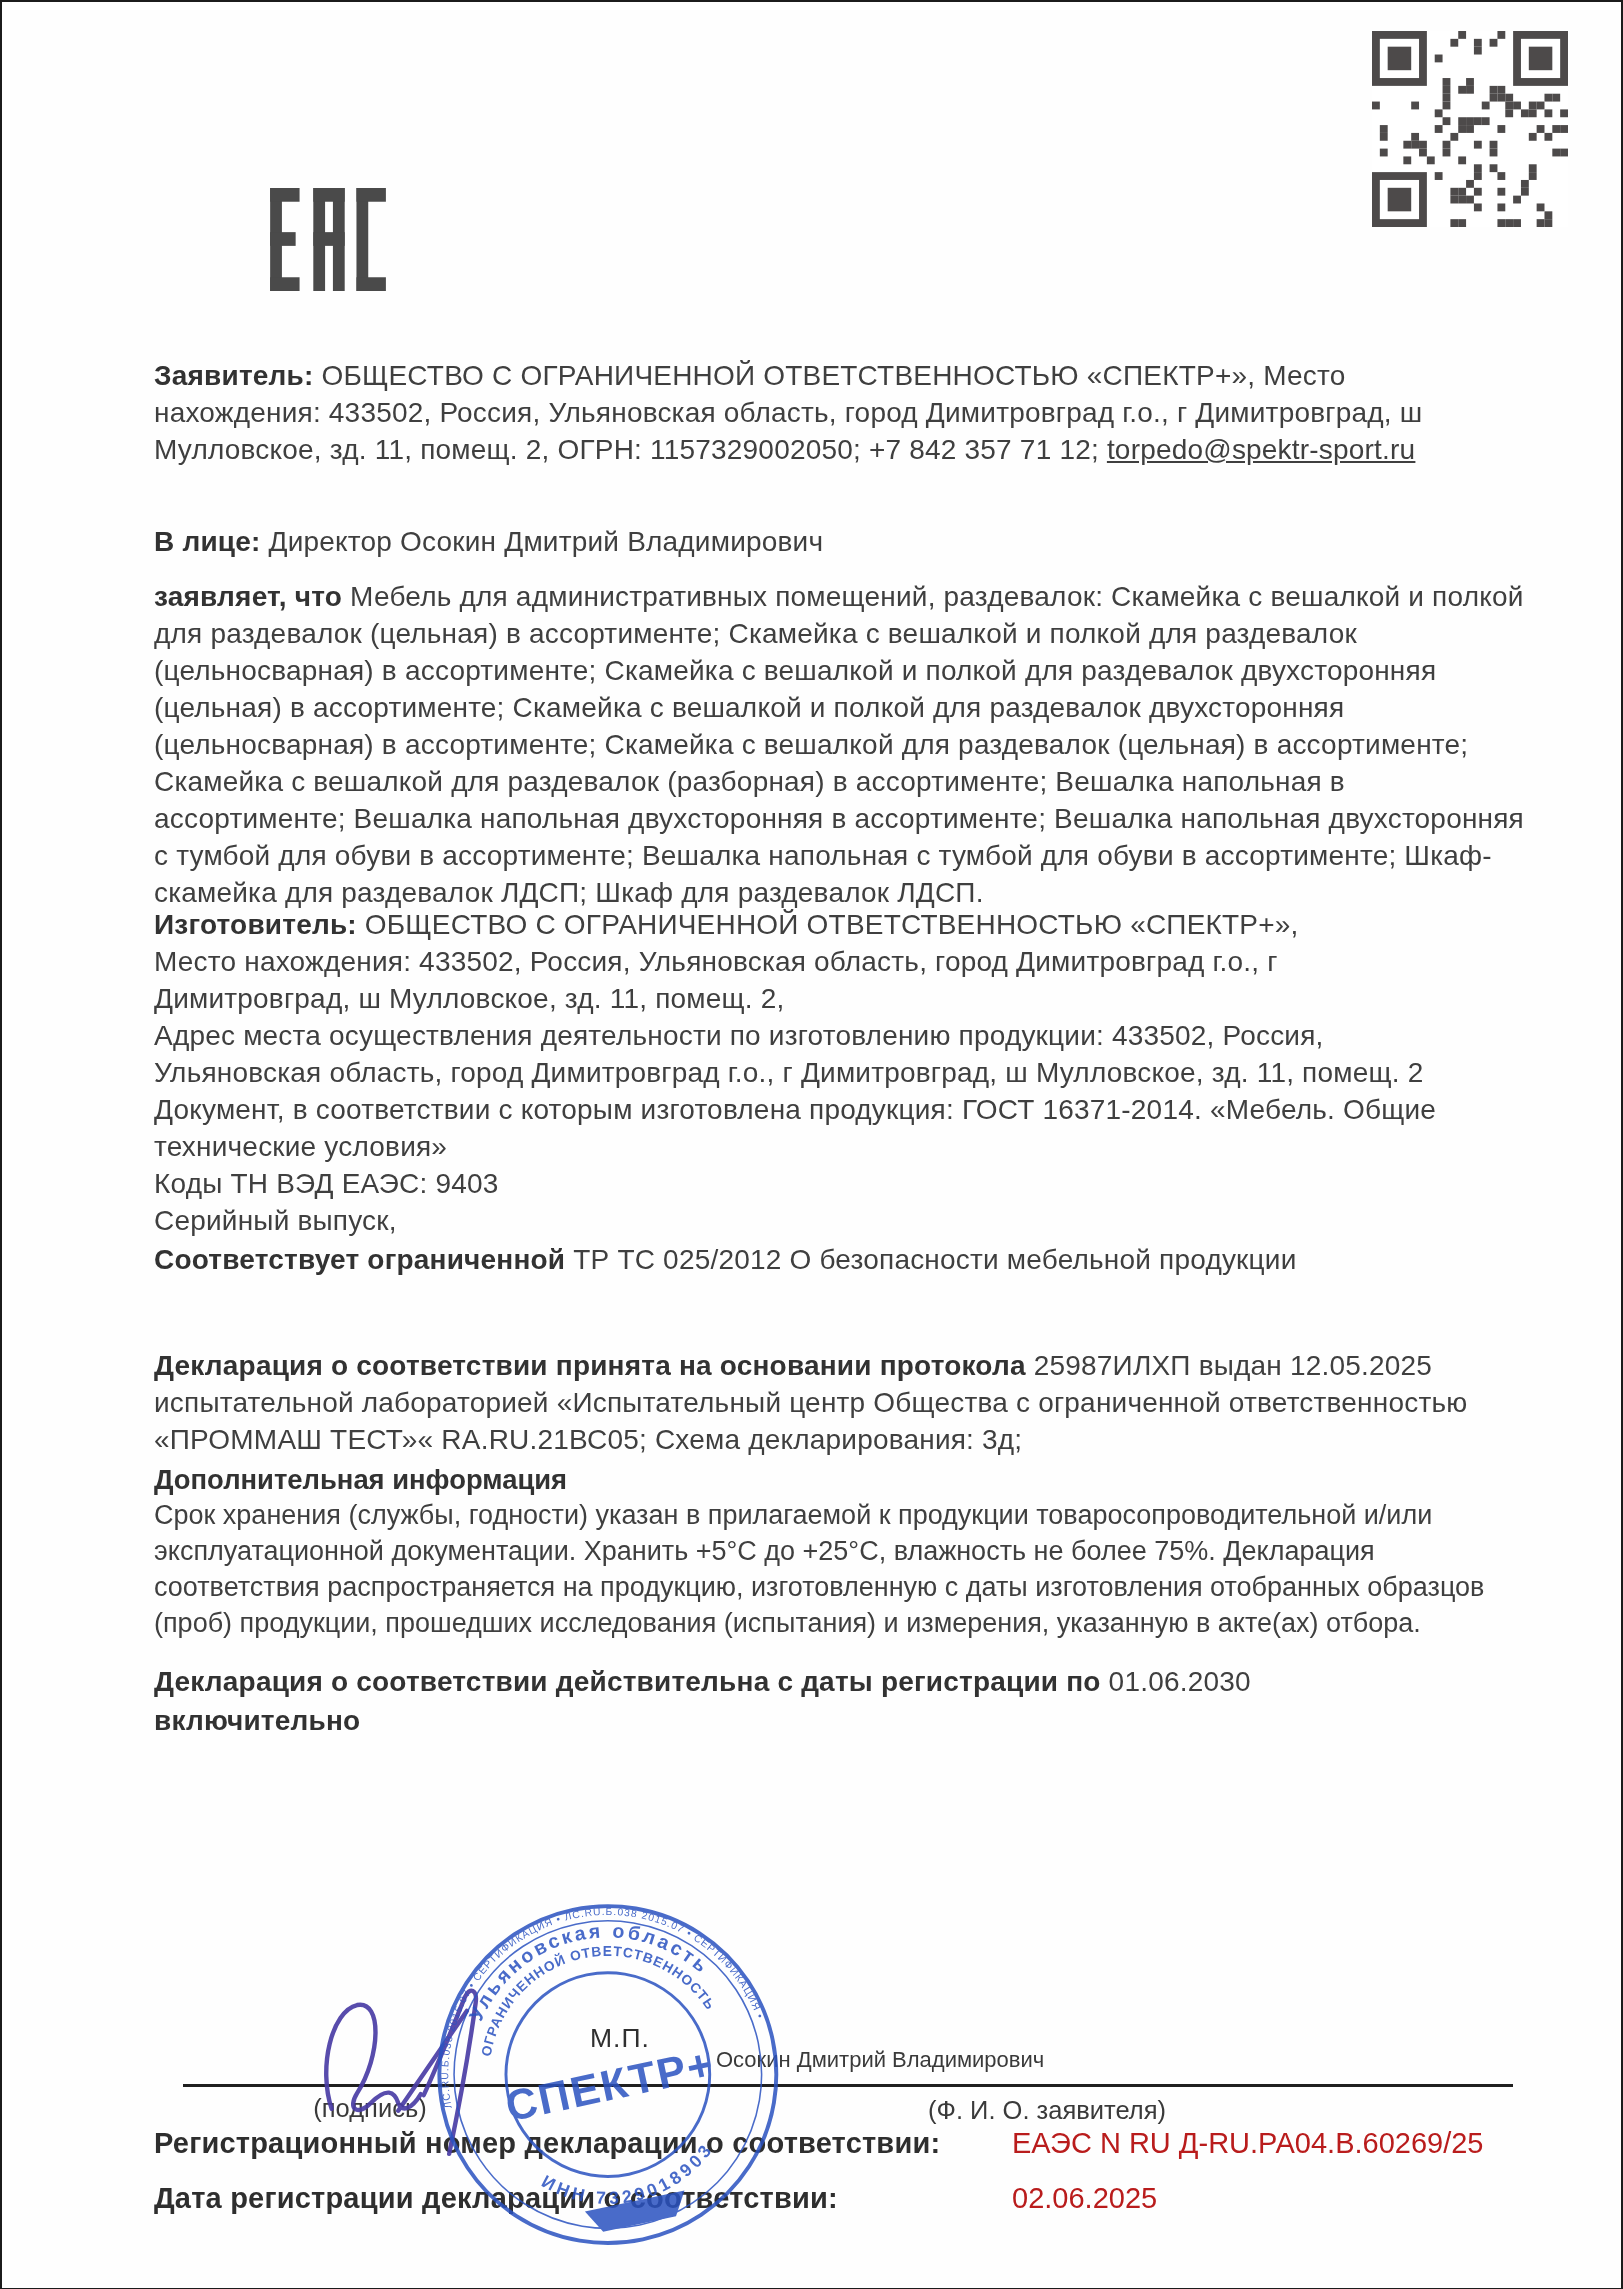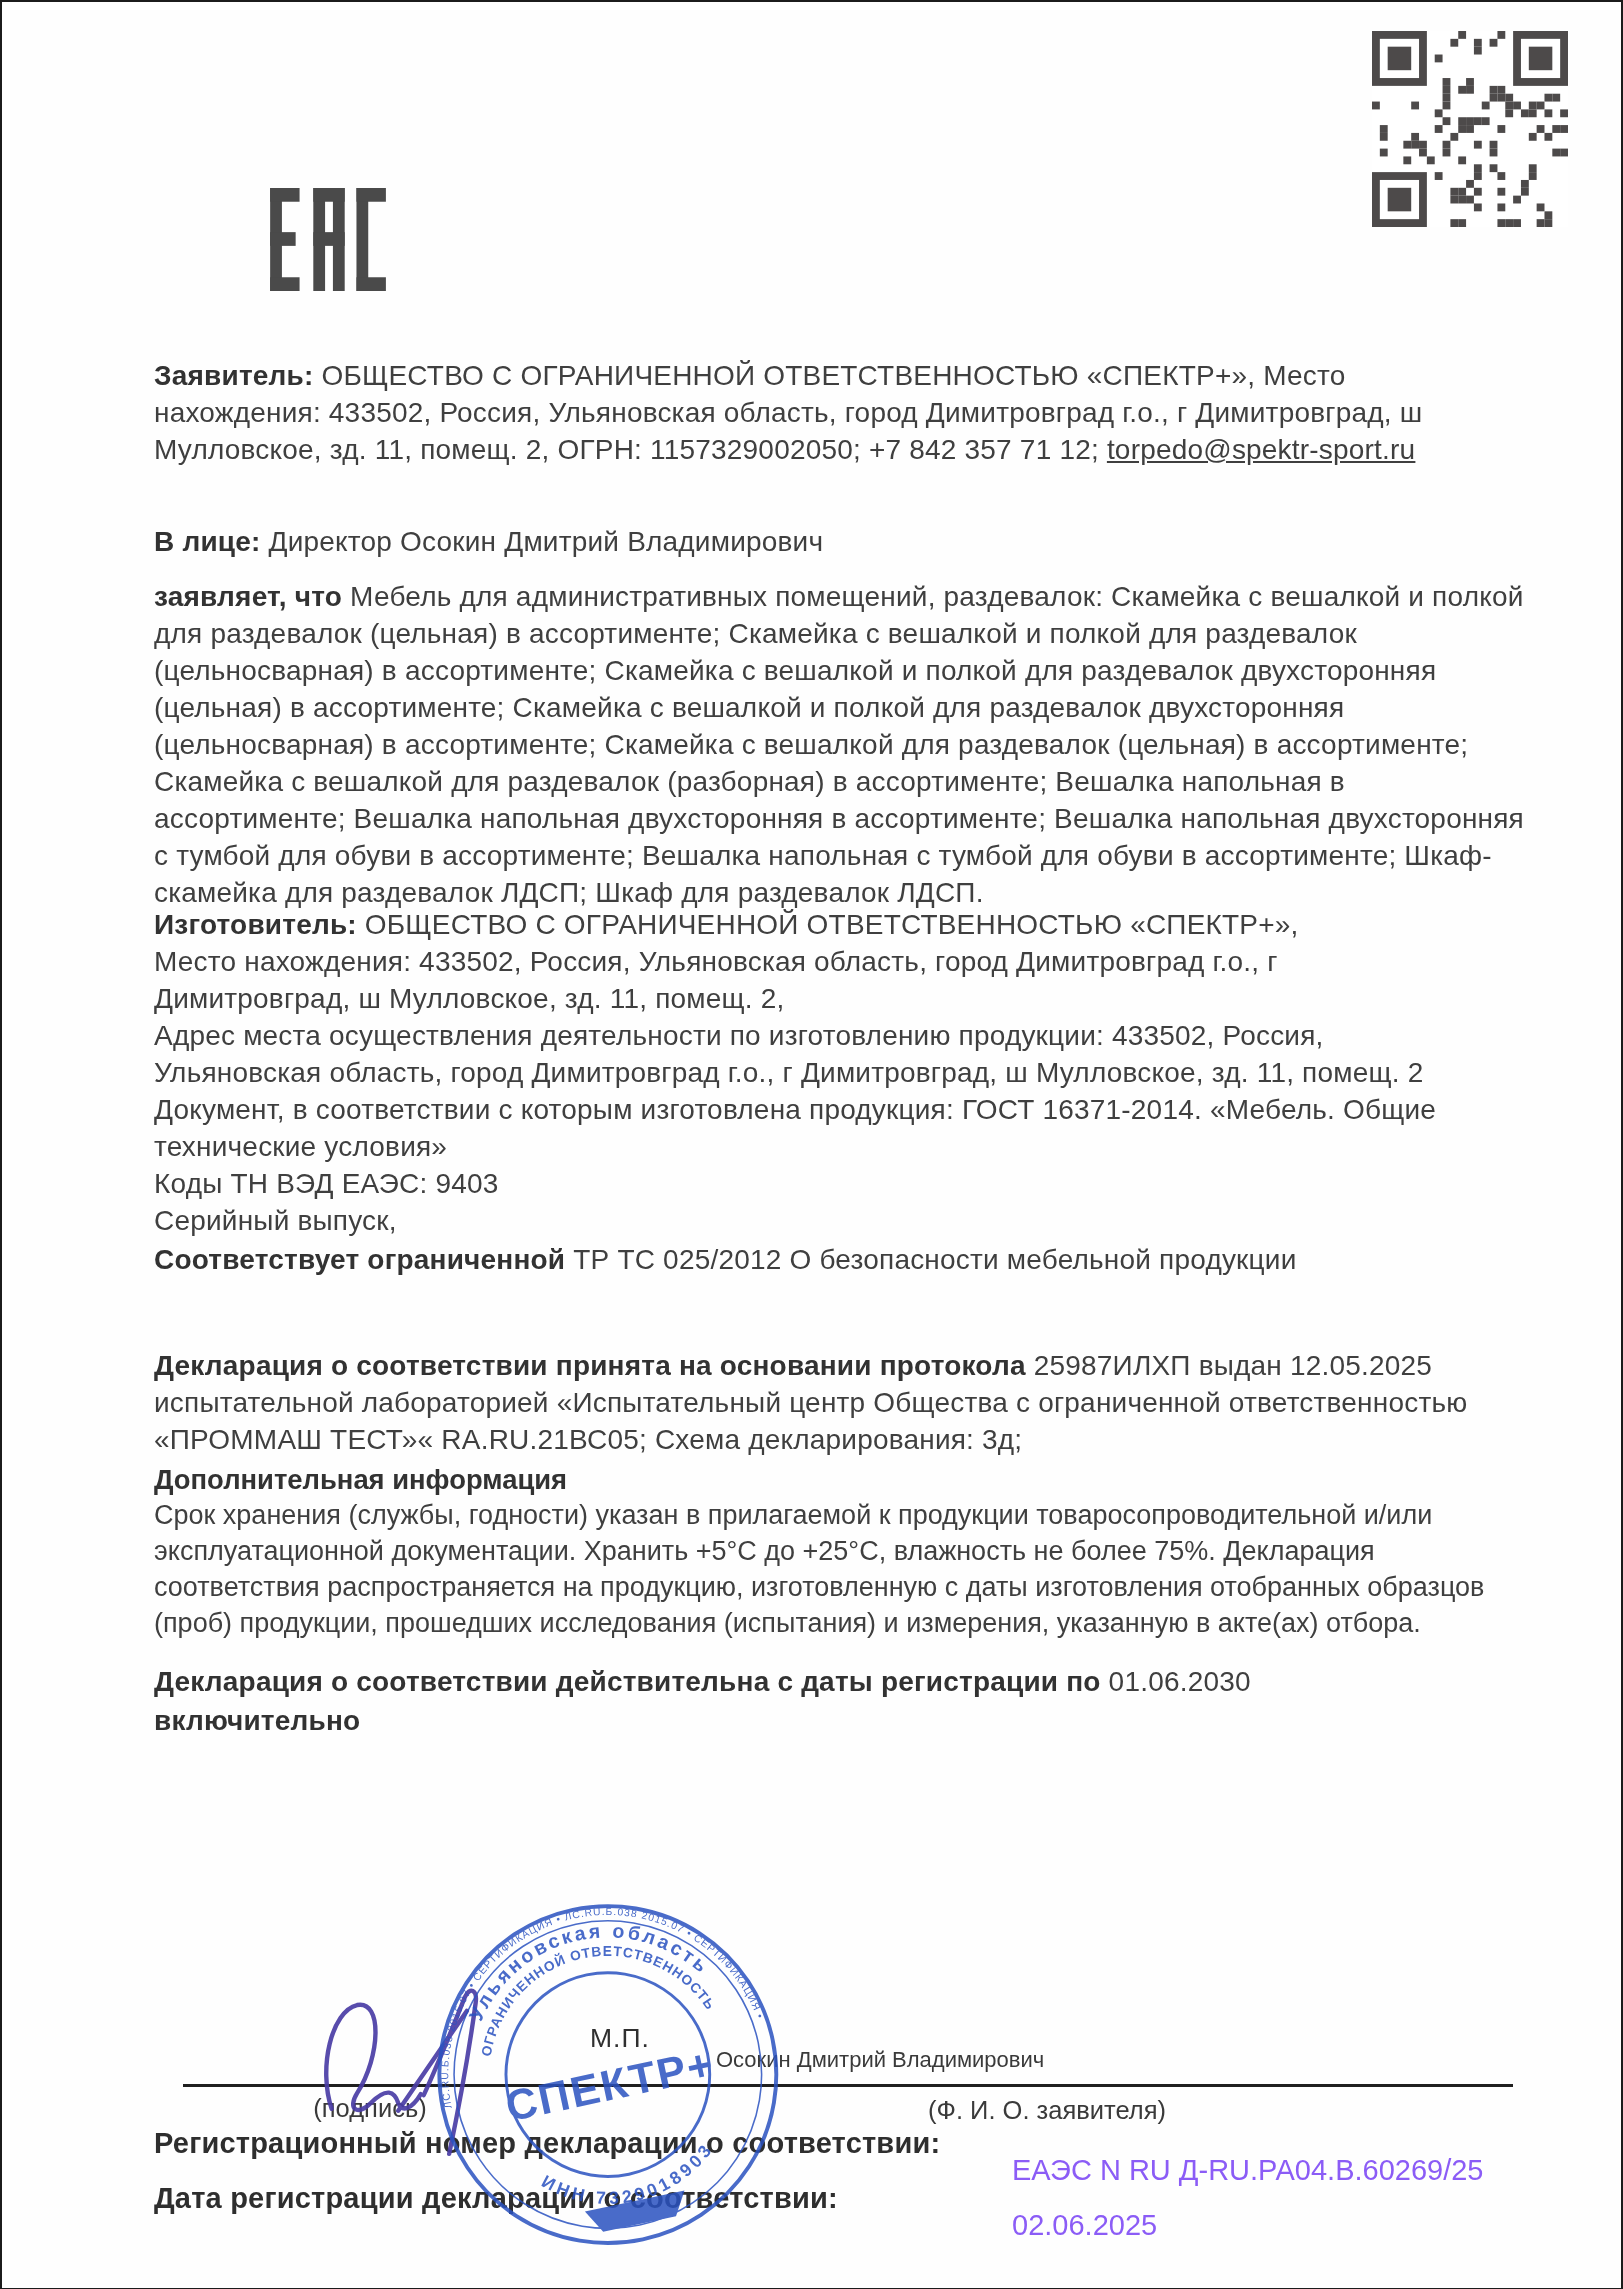--- a/index.html
+++ b/index.html
@@ -11,21 +11,21 @@
   .abs{position:absolute;}
   .body-text{font-size:28px;line-height:37px;color:#3f3f3f;letter-spacing:0.2px;}
   .b{font-weight:bold;color:#323232;}
   .titles{left:392px;top:229px;width:1000px;text-align:center;}
   .title-line{font-size:29px;font-weight:bold;color:#3a3a3a;letter-spacing:0.6px;margin-bottom:25.5px;}
   .pre{white-space:pre-line;}
   .email{text-decoration:underline;color:#3f3f3f;cursor:pointer;}
   .rule{position:absolute;height:2.9px;background:#1f1f1f;}
   .caption{font-size:25.5px;color:#3a3a3a;}
   .reg-label{font-size:29px;font-weight:bold;color:#2e2e2e;letter-spacing:0.2px;}
-  .reg-value{font-size:29px;color:#8b5cf6;margin-top:27px;}
+  .reg-value{font-size:29px;color:#b91c1c;}
   .mp{font-size:26.5px;font-weight:normal;color:#2f2f2f;letter-spacing:1px;}
   .signer{font-size:22px;color:#3a3a3a;text-align:center;}
   .stamp-layer{pointer-events:none;}
 </style>
 </head>
 <body>
 
 <div class="page">
 
   <svg class="abs" style="left:1370px;top:29px" width="196" height="196" viewBox="0 0 25 25">

